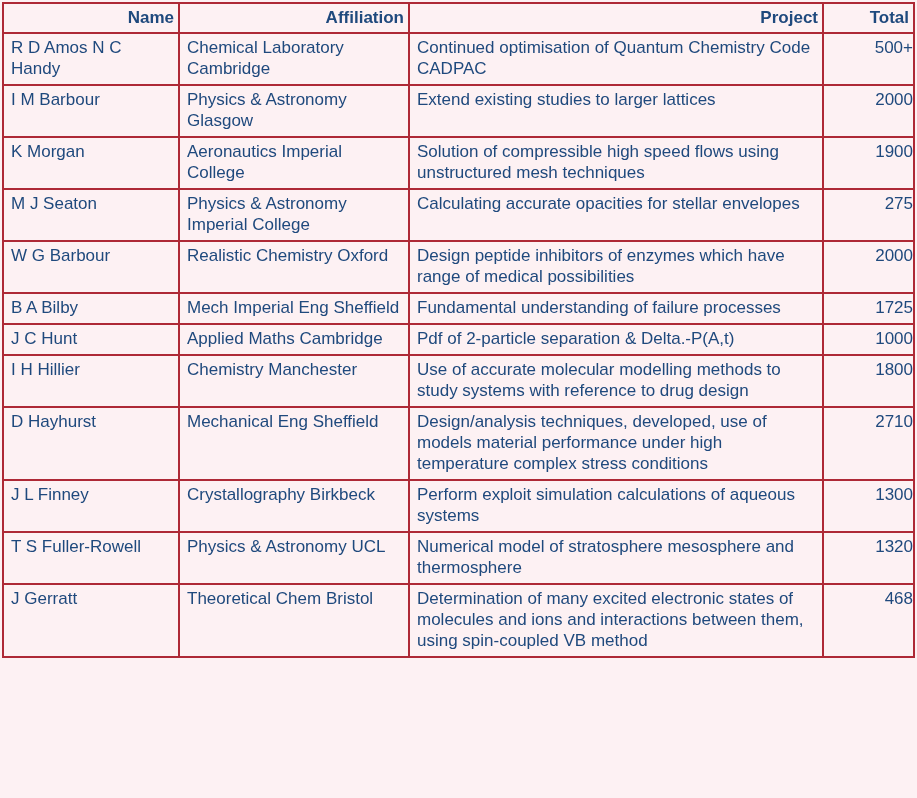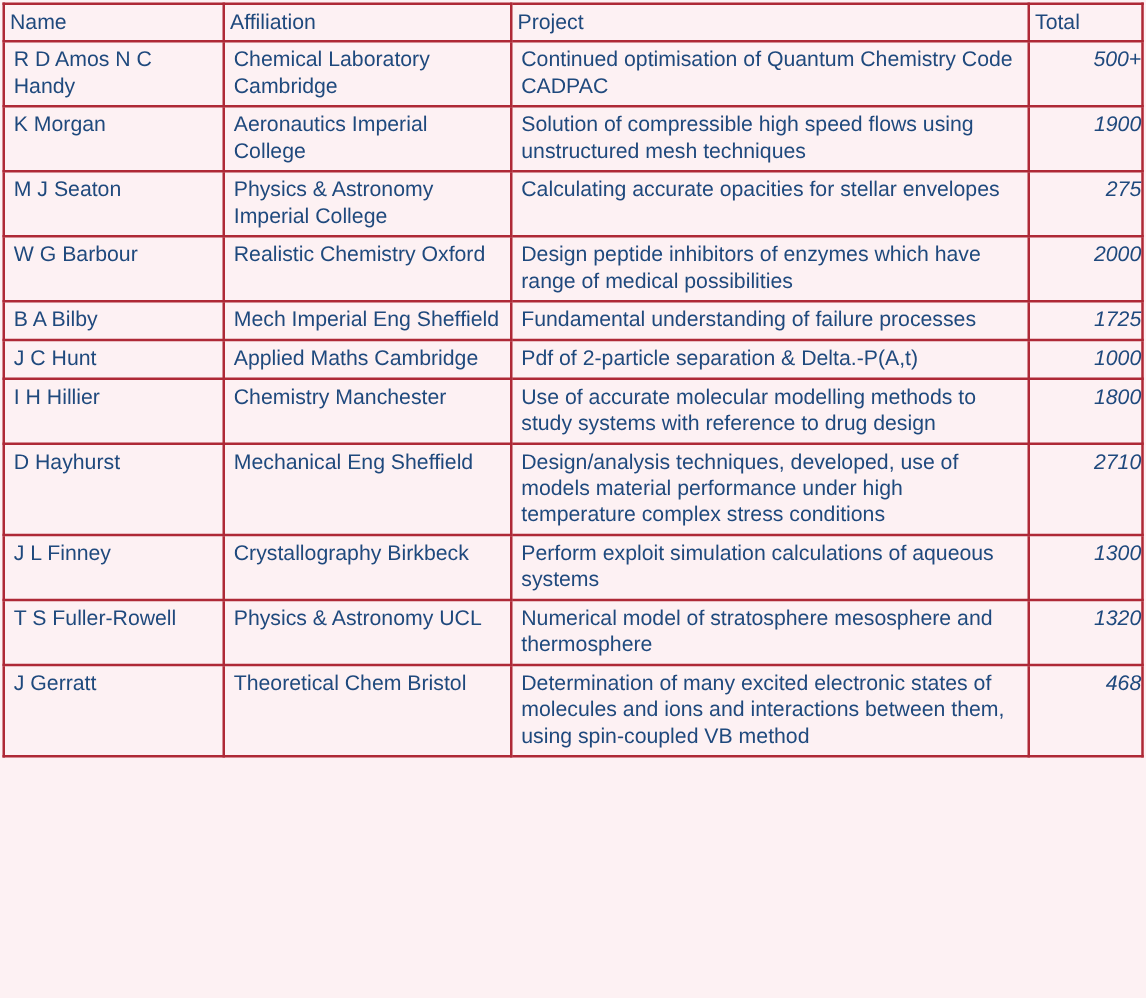--- a/index.html
+++ b/index.html
@@ -25,29 +25,28 @@
   table.grants th, table.grants td {
     border: 2px solid #ae2936;
     color: #1f497d;
     font-size: 17px;
     line-height: 21px;
     vertical-align: top;
     padding: 3px 6px 5px 7px;
     word-wrap: break-word;
   }
   table.grants th {
-    font-weight: normal;
-    text-align: left;
+    font-weight: bold;
+    text-align: right;
     vertical-align: middle;
     padding: 3px 4px 4px 4px;
   }
   table.grants td.total-cell {
     text-align: right;
     padding-right: 0;
-    font-style: italic;
   }
 </style>
 </head>
 <body>
 
 <table class="grants">
   <colgroup>
     <col class="c-name">
     <col class="c-affil">
     <col class="c-proj">
@@ -62,20 +61,26 @@
     </tr>
   </thead>
   <tbody id="table-body">
   <tr>
     <td class="name-cell">R D Amos N C Handy</td>
     <td class="affil-cell">Chemical Laboratory Cambridge</td>
     <td class="proj-cell">Continued optimisation of Quantum Chemistry Code CADPAC</td>
     <td class="total-cell">500+</td>
   </tr>
 
+  <tr>
+    <td class="name-cell">I M Barbour</td>
+    <td class="affil-cell">Physics &amp; Astronomy Glasgow</td>
+    <td class="proj-cell">Extend existing studies to larger lattices</td>
+    <td class="total-cell">2000</td>
+  </tr>
 
   <tr>
     <td class="name-cell">K Morgan</td>
     <td class="affil-cell">Aeronautics Imperial College</td>
     <td class="proj-cell">Solution of compressible high speed flows using unstructured mesh techniques</td>
     <td class="total-cell">1900</td>
   </tr>
 
   <tr>
     <td class="name-cell">M J Seaton</td>

